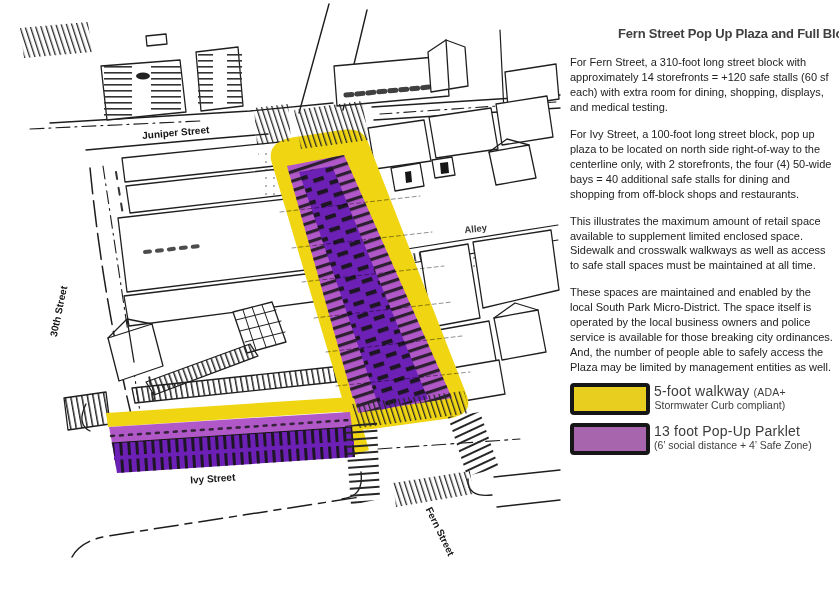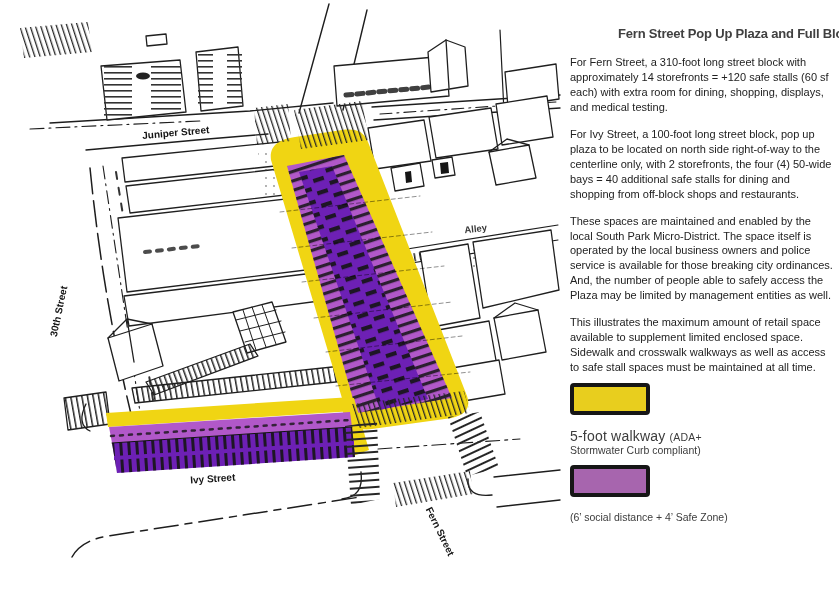--- a/index.html
+++ b/index.html
@@ -4,26 +4,26 @@
 <style>
   html,body{margin:0;padding:0;background:#ffffff;}
   .page{position:relative;width:839px;height:596px;background:#fff;overflow:hidden;
         font-family:"Liberation Sans",sans-serif;}
   .map-wrap{position:absolute;left:0;top:0;width:565px;height:596px;}
   .panel{position:absolute;left:570px;top:26px;width:264px;color:#1f1f1f;}
   .panel h1{font-size:13px;font-weight:bold;color:#404040;margin:0 0 14px 0;
             letter-spacing:-0.2px;white-space:nowrap;padding-left:48px;}
   .panel p{font-size:11px;line-height:1.36;margin:8px 0 12px 0;color:#222;}
   .legend{position:absolute;left:570px;top:383px;width:266px;}
-  .legend-row{display:flex;align-items:flex-start;gap:13px;margin-bottom:8px;flex-direction:column;}
+  .legend-row{display:flex;align-items:flex-start;gap:4px;margin-bottom:8px;}
   .swatch{flex:0 0 auto;}
   .legend-text{padding-top:1px;color:#3c3c3c;}
   .legend-main{font-size:14px;letter-spacing:.2px;line-height:1.08;}
   .legend-tail{font-size:10.5px;}
-  .legend-sub{font-size:10.5px;line-height:1.2;}
+  .legend-sub{font-size:10.5px;line-height:1.2;text-align:center;}
   svg text{font-family:"Liberation Sans",sans-serif;}
   .street-label{font-size:10px;font-weight:bold;fill:#141414;}
   .street-label-sm{font-size:9.5px;font-weight:bold;fill:#3a3a3a;}
 </style>
 </head>
 <body>
 
 <div class="page">
 
   <div class="map-wrap">
@@ -190,41 +190,42 @@
     <text class="street-label" x="62" y="312" text-anchor="middle" font-size="9.5" transform="rotate(-78 62 312)">30th Street</text>
     <text class="street-label" x="213" y="482" text-anchor="middle" transform="rotate(-4 213 482)">Ivy Street</text>
     <text class="street-label" x="437" y="533" text-anchor="middle" transform="rotate(64 437 533)">Fern Street</text>
   </svg>
   </div>
 
   <div class="panel">
     <h1>Fern Street Pop Up Plaza and Full Block</h1>
     <p>For Fern Street, a 310-foot long street block with approximately 14 storefronts = +120 safe stalls (60 sf each) with extra room for dining, shopping, displays, and medical testing.</p>
     <p>For Ivy Street, a 100-foot long street block, pop up plaza to be located on north side right-of-way to the centerline only, with 2 storefronts, the four (4) 50-wide bays = 40 additional safe stalls for dining and shopping from off-block shops and restaurants.</p>
+    <p>This illustrates the maximum amount of retail space available to supplement limited enclosed space. Sidewalk and crosswalk walkways as well as access to safe stall spaces must be maintained at all time.</p>
     <p>These spaces are maintained and enabled by the local South Park Micro-District. The space itself is operated by the local business owners and police service is available for those breaking city ordinances. And, the number of people able to safely access the Plaza may be limited by management entities as well.</p>
-    <p>This illustrates the maximum amount of retail space available to supplement limited enclosed space. Sidewalk and crosswalk walkways as well as access to safe stall spaces must be maintained at all time.</p>
   </div>
 
   <div class="legend">
 
     <div class="legend-row">
       <svg class="swatch" width="80" height="32">
         <rect x="2" y="2" width="76" height="28" rx="2" stroke="#161616" stroke-width="4" fill="#E8CE1E"></rect>
       </svg>
       <div class="legend-text">
         <div class="legend-main"><span>5-foot walkway</span>
           <span class="legend-tail">(ADA+</span></div>
         <div class="legend-sub">Stormwater Curb compliant)</div>
       </div>
     </div>
 
     <div class="legend-row">
       <svg class="swatch" width="80" height="32">
         <rect x="2" y="2" width="76" height="28" rx="2" stroke="#161616" stroke-width="4" fill="#A765AE"></rect>
       </svg>
       <div class="legend-text">
+        <div class="legend-main">13 foot Pop-Up Parklet</div>
         <div class="legend-sub">(6’ social distance + 4’ Safe Zone)</div>
       </div>
     </div>
 
 
   </div>
 </div>
 
 </body></html>

